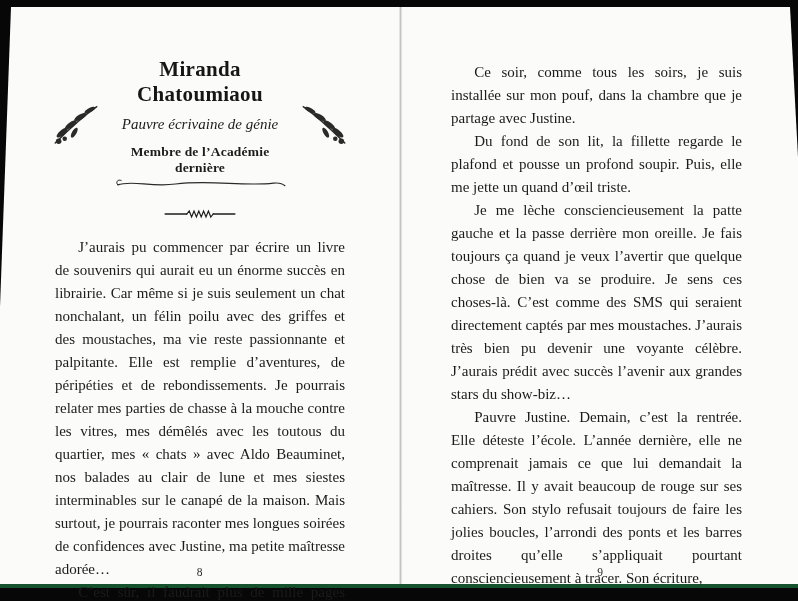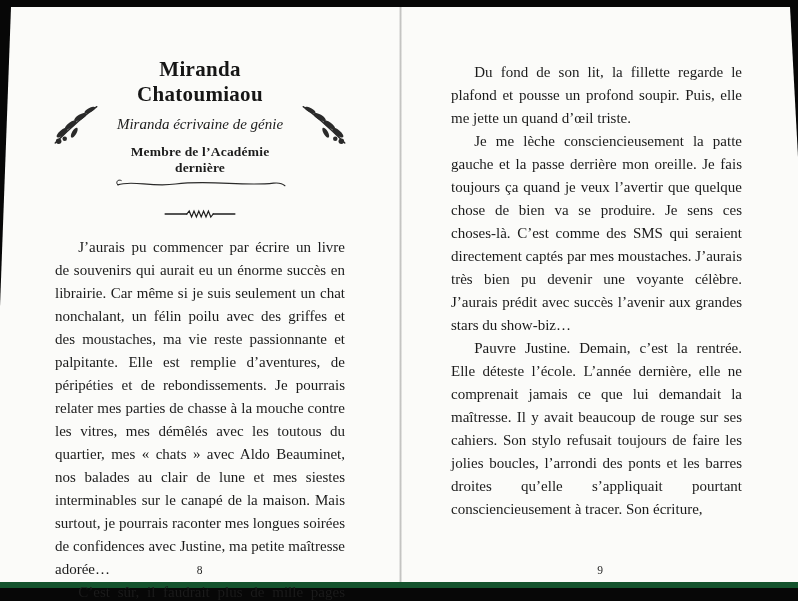--- a/index.html
+++ b/index.html
@@ -15,21 +15,21 @@
     height: 601px;
     background: #070707;
     overflow: hidden;
   }
   
   .pages {
     position: absolute;
     top: 7px; left: 0; right: 0; bottom: 13px;
     display: flex;
     background: #fbfbf9;
-    border-bottom: 6px solid #14532d;
+    border-bottom: 4px solid #14532d;
   }
   .page {
     position: relative;
     height: 100%;
     color: #1b1b1b;
   }
   .page-left  { width: 399px; padding: 50px 54px 0 55px; }
   .page-right { flex: 1;      padding: 54px 56px 0 49px; }
   .gutter {
     width: 3px; height: 100%;
@@ -109,21 +109,21 @@
               <ellipse cx="46" cy="14" rx="7" ry="2.6" transform="rotate(-28 46 14)"></ellipse>
               <ellipse cx="28" cy="40" rx="6.5" ry="2.6" transform="rotate(-60 28 40)"></ellipse>
               <circle cx="10" cy="50" r="3.2"></circle>
               <circle cx="17" cy="47" r="2.6"></circle>
             </g>
           </svg>
         </span>
 
         <div class="header-center">
           <h1 class="title">Miranda Chatoumiaou</h1>
-          <div class="subtitle">Miranda écrivaine de génie</div>
+          <div class="subtitle">Pauvre écrivaine de génie</div>
           <div class="affiliation">Membre de l’Académie dernière</div>
           <span class="flourish">
             <svg viewBox="0 0 200 16" width="188" height="14" aria-hidden="true">
               <path d="M6 9 C 22 3, 44 12, 72 8 C 112 3, 150 11, 184 7 C 190 6.4, 195 8, 197 10" fill="none" stroke="#2a2a2a" stroke-width="1.3" stroke-linecap="round"></path>
               <path d="M6 9 c -3 -3, 0 -7, 4 -5" fill="none" stroke="#2a2a2a" stroke-width="1.1" stroke-linecap="round"></path>
             </svg>
           </span>
         </div>
 
         <span class="branch branch-right">
@@ -154,20 +154,21 @@
 
       <p class="body-par">J’aurais pu commencer par écrire un livre de souvenirs qui aurait eu un énorme succès en librairie. Car même si je suis seulement un chat nonchalant, un félin poilu avec des griffes et des moustaches, ma vie reste passionnante et palpitante. Elle est remplie d’aventures, de péripéties et de rebondissements. Je pourrais relater mes parties de chasse à la mouche contre les vitres, mes démêlés avec les toutous du quartier, mes « chats » avec Aldo Beauminet, nos balades au clair de lune et mes siestes interminables sur le canapé de la maison. Mais surtout, je pourrais raconter mes longues soirées de confidences avec Justine, ma petite maîtresse adorée…</p>
       <p class="body-par">C’est sûr, il faudrait plus de mille pages pour écrire toute ma vie.</p>
 
       <div class="folio">8</div>
     </section>
 
     <div class="gutter"></div>
 
     <section class="page page-right">
+      <p class="body-par">Ce soir, comme tous les soirs, je suis installée sur mon pouf, dans la chambre que je partage avec Justine.</p>
       <p class="body-par">Du fond de son lit, la fillette regarde le plafond et pousse un profond soupir. Puis, elle me jette un quand d’œil triste.</p>
       <p class="body-par">Je me lèche consciencieusement la patte gauche et la passe derrière mon oreille. Je fais toujours ça quand je veux l’avertir que quelque chose de bien va se produire. Je sens ces choses-là. C’est comme des SMS qui seraient directement captés par mes moustaches. J’aurais très bien pu devenir une voyante célèbre. J’aurais prédit avec succès l’avenir aux grandes stars du show-biz…</p>
       <p class="body-par">Pauvre Justine. Demain, c’est la rentrée. Elle déteste l’école. L’année dernière, elle ne comprenait jamais ce que lui demandait la maîtresse. Il y avait beaucoup de rouge sur ses cahiers. Son stylo refusait toujours de faire les jolies boucles, l’arrondi des ponts et les barres droites qu’elle s’appliquait pourtant consciencieusement à tracer. Son écriture,</p>
 
       <div class="folio">9</div>
     </section>
 
   </div>
 
   <div class="corner-left"></div>

